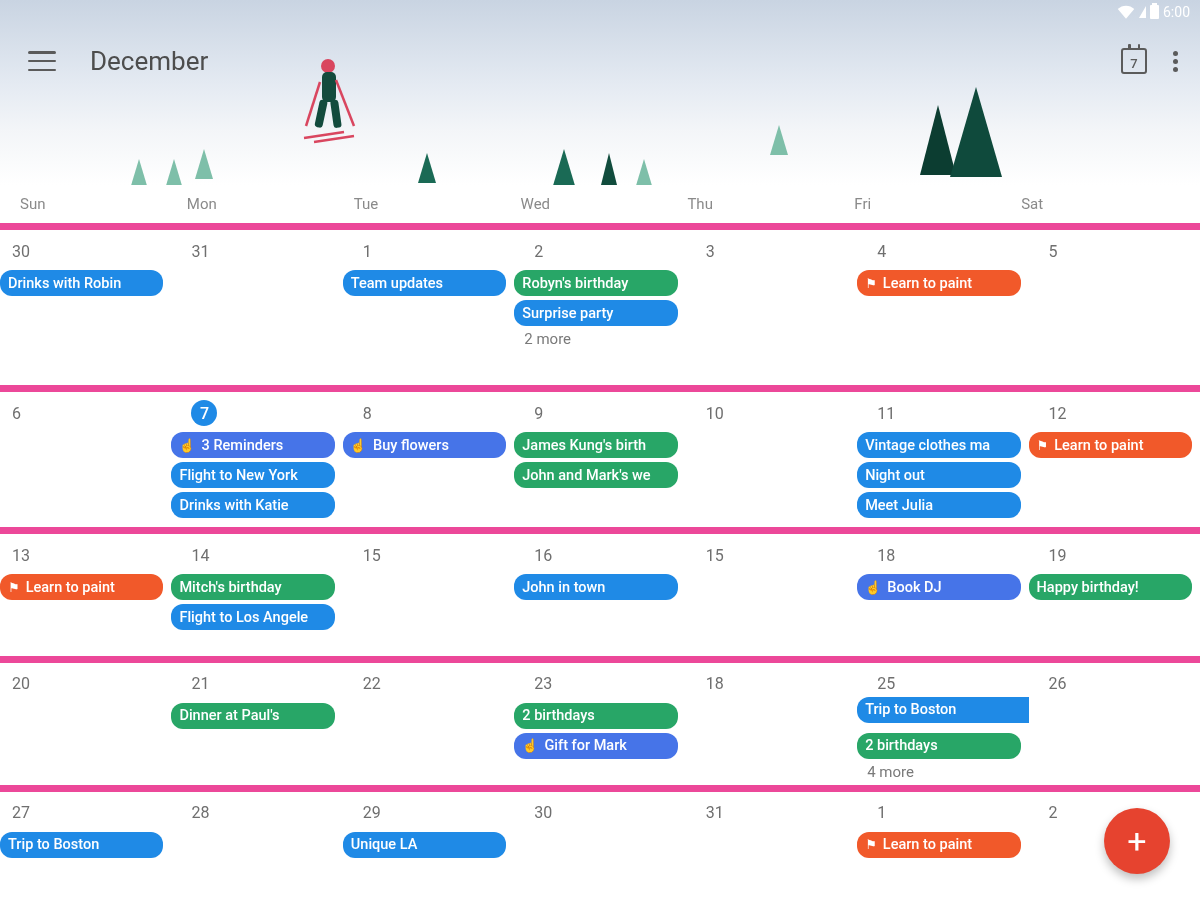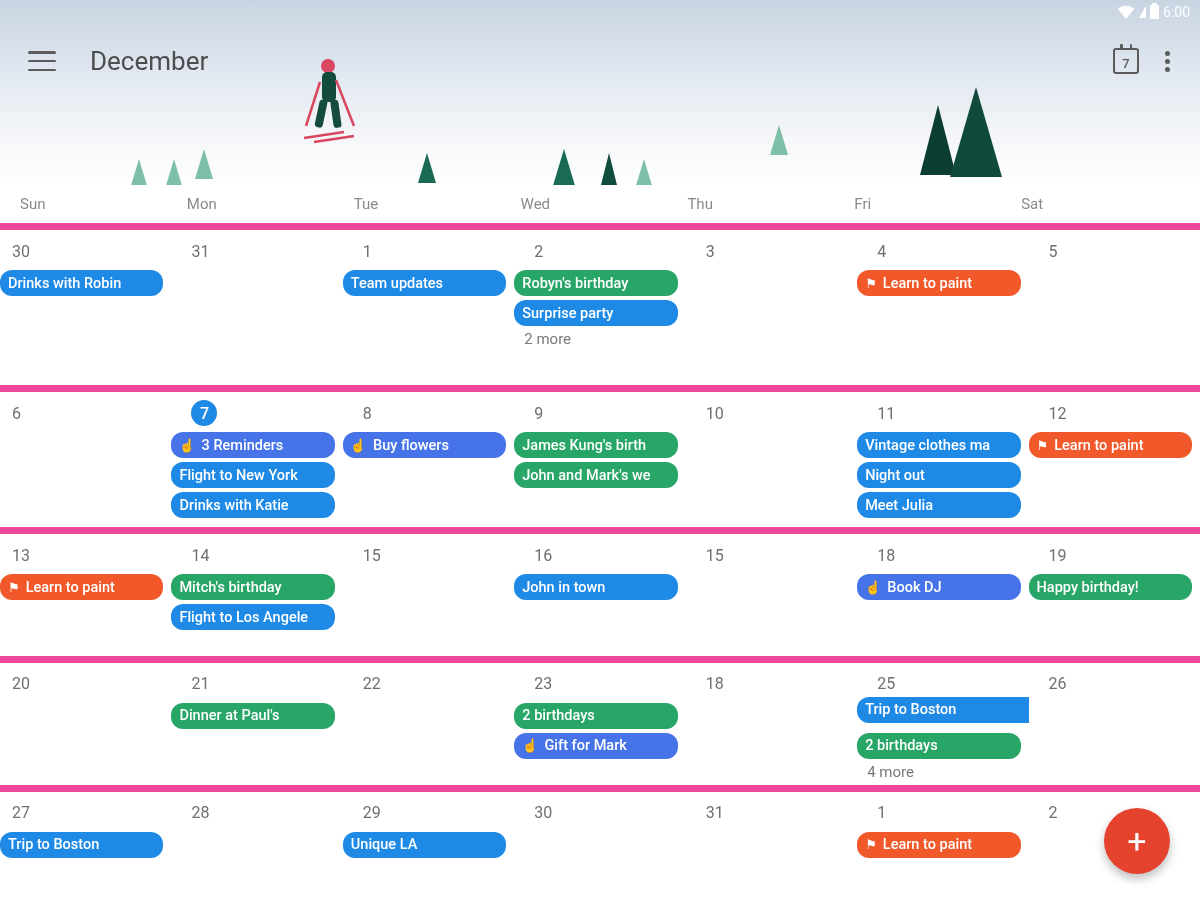--- a/index.html
+++ b/index.html
@@ -6,21 +6,21 @@
   html, body { width: 1200px; height: 900px; font-family: Roboto, "Helvetica Neue", Arial, sans-serif; background:#fff; overflow:hidden; }
   
   .statusbar { height: 24px; display:flex; justify-content:flex-end; align-items:center; gap:4px; padding:0 10px; font-size:14px; color:#fff; position:absolute; top:0; right:0; z-index:20;}
   .statusbar .tri { width:0; height:0; border-left:7px solid transparent; border-bottom:12px solid #fff; }
   .statusbar .batt { width:9px; height:14px; background:#fff; position:relative; border-radius:1px;}
   .statusbar .batt::before{content:"";position:absolute;top:-2px;left:2px;width:5px;height:2px;background:#fff;}
   .statusbar .wifi svg{display:block;}
   
   .hero { height: 185px; position:relative; overflow:hidden;
           background: linear-gradient(180deg,#c9d4e2 0%, #e4eaf2 45%, #f3f5f8 70%, #ffffff 100%); }
-  .hero-row { position:absolute; top:46px; left:0; right:8px; display:flex; align-items:center; padding:0 22px 0 28px; z-index:10;}
+  .hero-row { position:absolute; top:46px; left:0; right:0; display:flex; align-items:center; padding:0 22px 0 28px; z-index:10;}
   .hamburger { width:28px; height:20px; display:flex; flex-direction:column; justify-content:space-between; cursor:pointer;}
   .hamburger span{height:2.5px;background:#5b5b5b;border-radius:2px;}
   .month-title{ font-size:26px; color:#4d4d4d; margin-left:34px; font-weight:400;}
   .hero-right{ margin-left:auto; display:flex; align-items:center; gap:26px;}
   .today-icon{ width:26px; height:26px; border:2px solid #5b5b5b; border-radius:3px; position:relative; display:flex; align-items:flex-end; justify-content:center; padding-bottom:1px; font-size:13px; color:#5b5b5b; font-weight:500;}
   .today-icon::before,.today-icon::after{content:"";position:absolute;top:-6px;width:2.5px;height:6px;background:#5b5b5b;border-radius:1px;}
   .today-icon::before{left:5px;} .today-icon::after{right:5px;}
   .overflow-icon{display:flex;flex-direction:column;gap:3px;}
   .overflow-icon span{width:5px;height:5px;background:#5b5b5b;border-radius:50%;}
   

